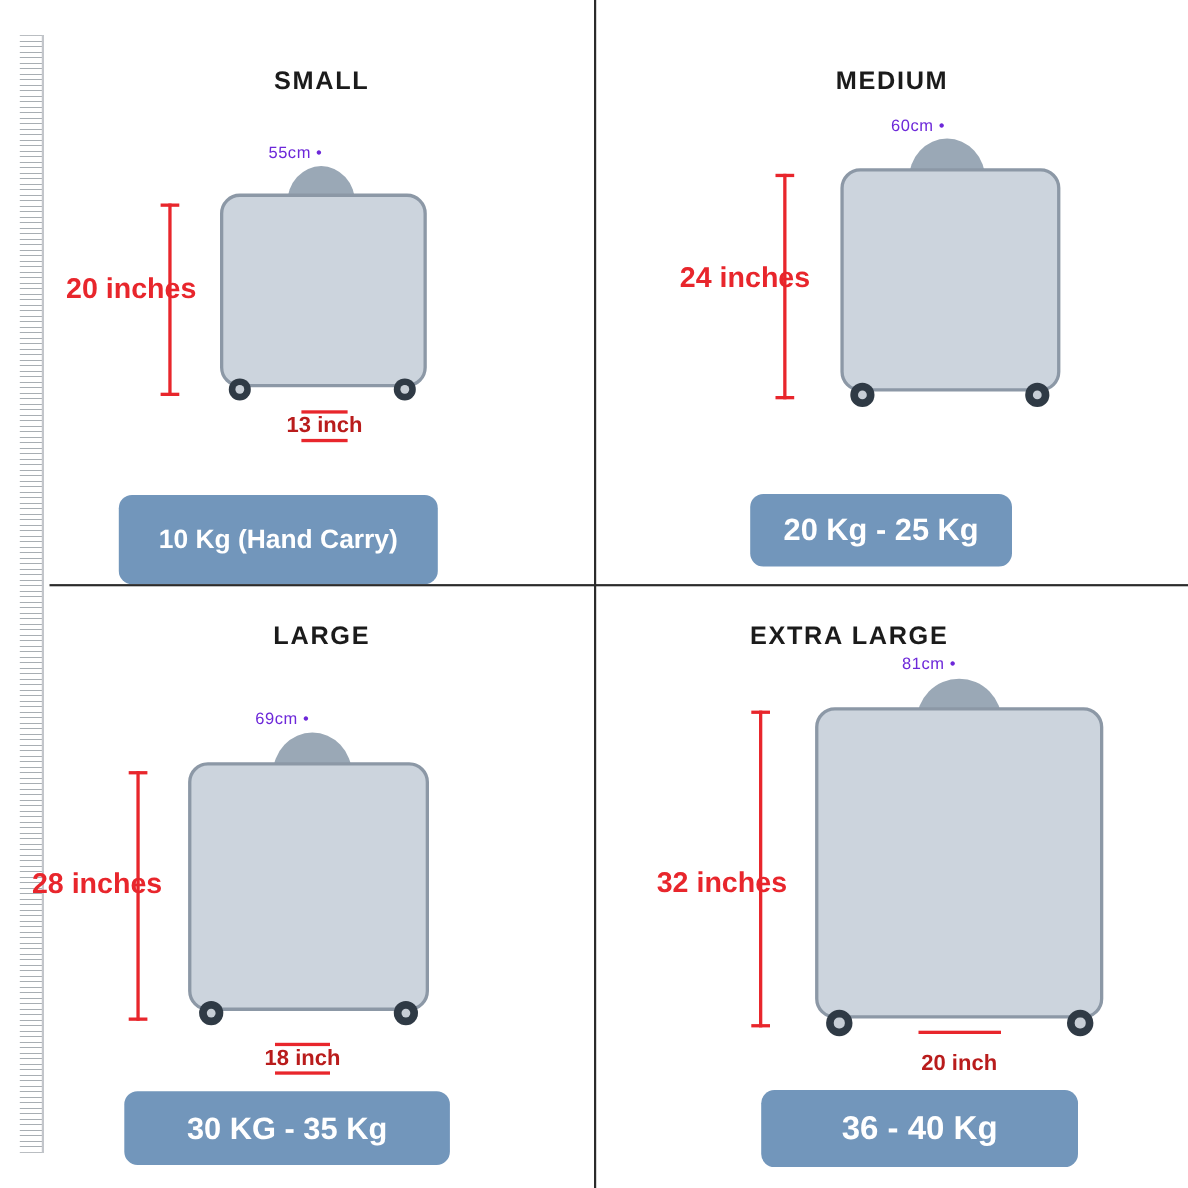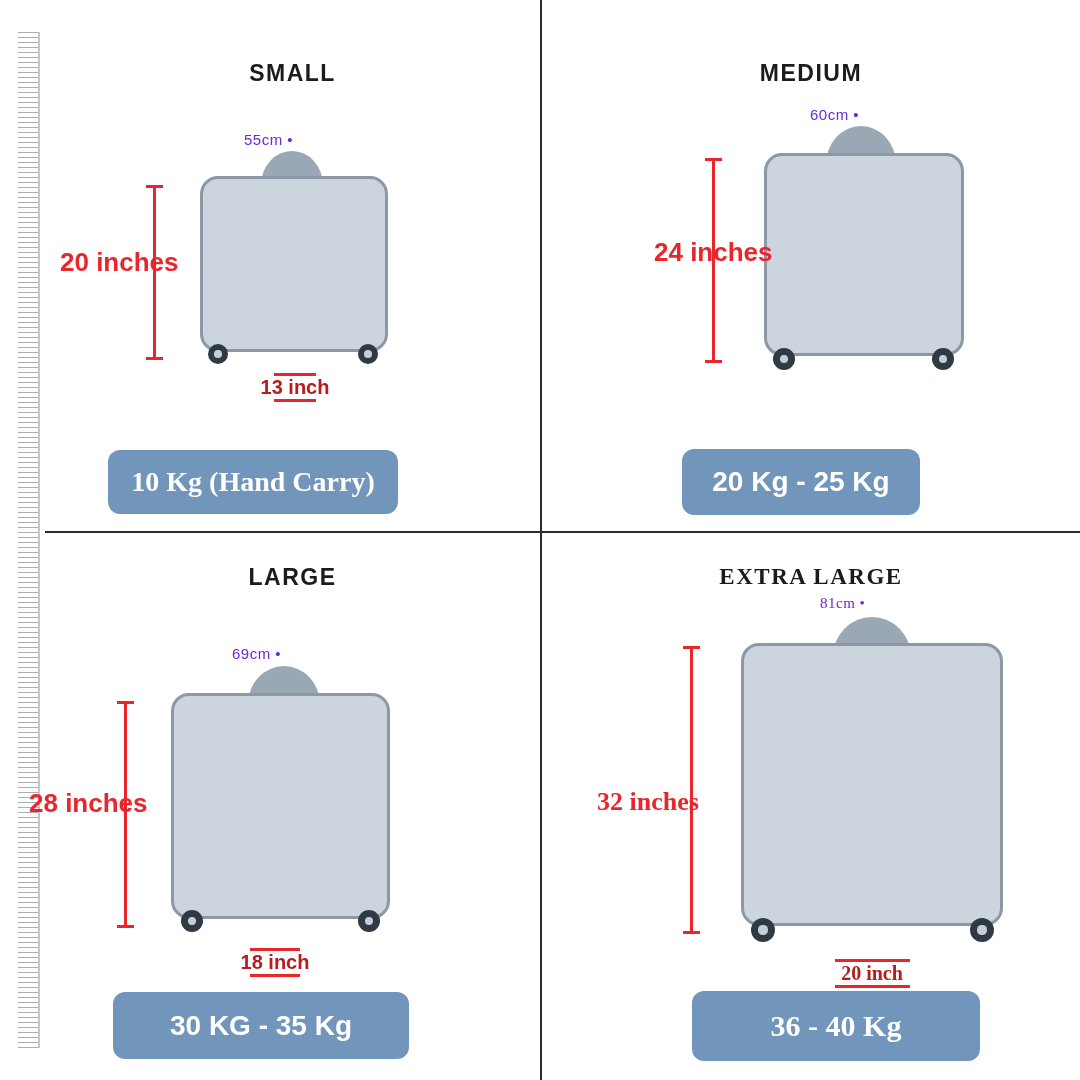--- a/index.html
+++ b/index.html
@@ -63,21 +63,21 @@
   }
 
   
   .quad {
     position: absolute;
     box-sizing: border-box;
   }
   .q-tl { left: 45px;  top: 0px;   width: 495px; height: 531px; }
   .q-tr { left: 542px; top: 0px;   width: 538px; height: 531px; }
   .q-bl { left: 45px;  top: 533px; width: 495px; height: 547px; }
-  .q-br { left: 542px; top: 533px; width: 538px; height: 547px; font-family: Liberation Serif, serif; }
+  .q-br { left: 542px; top: 533px; width: 460px; height: 547px; }
 
   .quad-title {
     position: absolute;
     left: 0;
     width: 100%;
     text-align: center;
     font-weight: bold;
     color: #1b1b1b;
     letter-spacing: 1.5px;
     font-size: 23px;
@@ -209,39 +209,39 @@
 
     <div class="dim-line-v" style="left:108px; top:185px; height:175px;"></div>
     <div class="dim-label-v" style="left:15px; top:247px;">20 inches</div>
 
     <div class="dim-h" style="left:150px; top:373px; width:200px;">
       <div class="bar" style="width:42px;"></div>
       <div class="txt">13 inch</div>
       <div class="bar" style="width:42px;"></div>
     </div>
 
-    <div class="pill" style="left:63px; top:450px; width:290px; height:64px; font-size:28px;font-family:Liberation Serif, serif;">10 Kg (Hand Carry)</div>
+    <div class="pill" style="left:63px; top:450px; width:290px; height:81px; font-size:24px;">10 Kg (Hand Carry)</div>
   </div>
 
   <div class="quad q-tr">
     <div class="quad-title" style="top:60px;">MEDIUM</div>
 
     <div class="cm-label" style="left:268px; top:106px;">
       <span>60cm</span> •
     </div>
 
     <div class="case-wrap">
       <div class="case-handle" style="left:284px; top:126px; width:70px; height:38px;"></div>
       <div class="case-body" style="left:222px; top:153px; width:200px; height:203px;"></div>
       <div class="wheel" style="left:231px; top:348px; width:22px; height:22px;"></div>
       <div class="wheel" style="left:390px; top:348px; width:22px; height:22px;"></div>
     </div>
 
     <div class="dim-line-v" style="left:170px; top:158px; height:205px;"></div>
-    <div class="dim-label-v" style="left:76px; top:237px;margin-left:36px;">24 inches</div>
+    <div class="dim-label-v" style="left:76px; top:237px;">24 inches</div>
 
 
     <div class="pill" style="left:140px; top:449px; width:238px; height:66px; font-size:28px;">20 Kg - 25 Kg</div>
   </div>
 
   <div class="quad q-bl">
     <div class="quad-title" style="top:31px;">LARGE</div>
 
     <div class="cm-label" style="left:187px; top:112px;">
       <span>69cm</span> •
@@ -276,21 +276,21 @@
     <div class="case-wrap">
       <div class="case-handle" style="left:291px; top:84px; width:78px; height:40px;"></div>
       <div class="case-body" style="left:199px; top:110px; width:262px; height:283px;"></div>
       <div class="wheel" style="left:209px; top:385px; width:24px; height:24px;"></div>
       <div class="wheel" style="left:428px; top:385px; width:24px; height:24px;"></div>
     </div>
 
     <div class="dim-line-v" style="left:148px; top:113px; height:288px;"></div>
     <div class="dim-label-v" style="left:55px; top:254px;">32 inches</div>
 
-    <div class="dim-h" style="left:190px; top:426px; width:280px;">
+    <div class="dim-h" style="left:190px; top:404px; width:280px;gap:16px;">
       <div class="bar" style="width:75px;"></div>
       <div class="txt">20 inch</div>
       <div class="bar" style="width:75px;"></div>
     </div>
 
     <div class="pill" style="left:150px; top:458px; width:288px; height:70px; font-size:30px;">36 - 40 Kg</div>
   </div>
 
 </div>
 

